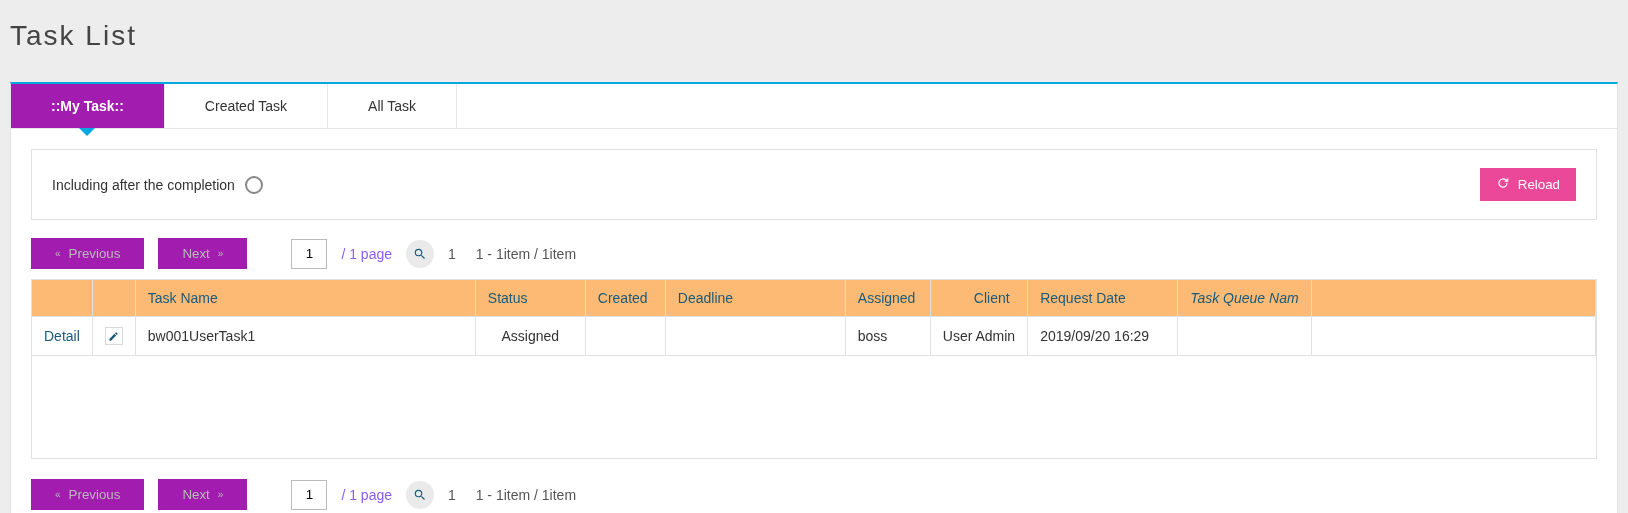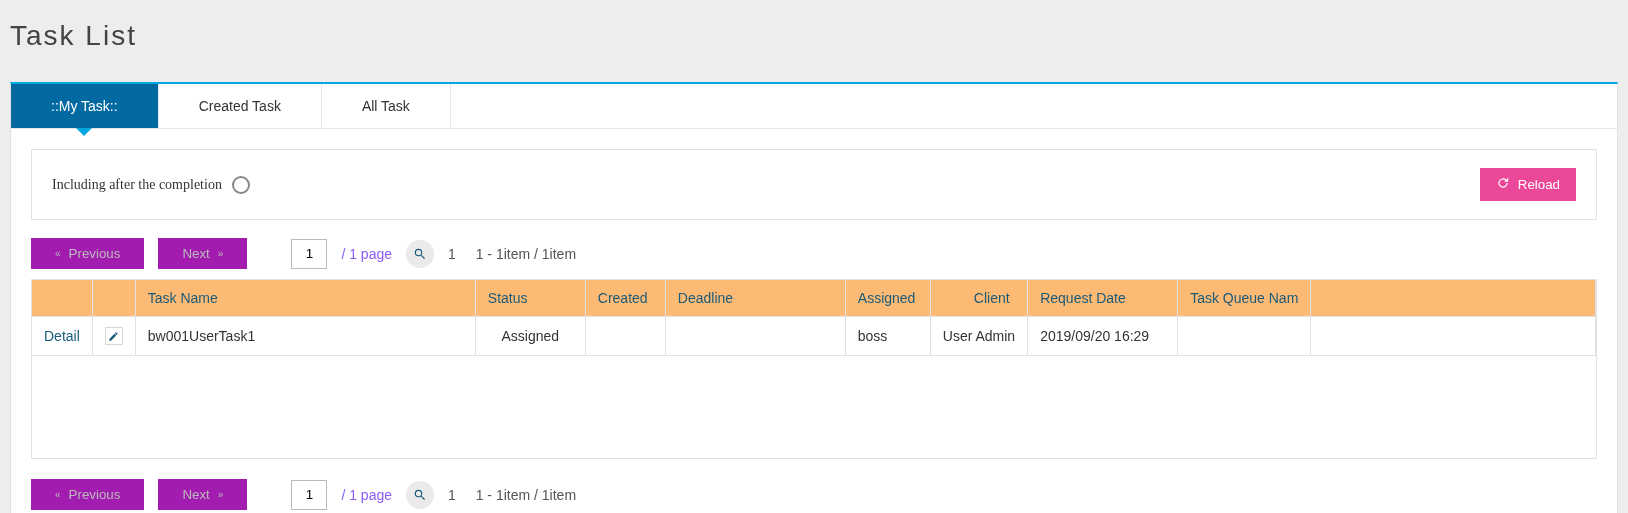--- a/index.html
+++ b/index.html
@@ -28,43 +28,44 @@
     position: relative;
   }
   .tab {
     padding: 14px 40px;
     cursor: pointer;
     border-right: 1px solid #e6e6e6;
     color: #333;
     position: relative;
   }
   .tab.active {
-    background: #0369a1;
+    background: #a21caf;
     color: #fff;
+    font-weight: bold;
   }
   .tab.active::after {
     content: "";
     position: absolute;
     bottom: -8px;
     left: 50%;
     transform: translateX(-50%);
     border-left: 8px solid transparent;
     border-right: 8px solid transparent;
     border-top: 8px solid #00a7e1;
   }
   .body { padding: 20px; }
   .filter-bar {
     border: 1px solid #e1e1e1;
     padding: 18px 20px;
     display: flex;
     align-items: center;
     justify-content: space-between;
     margin-bottom: 18px;
   }
-  .filter-left { display: flex; align-items: center; gap: 10px; font-family: Liberation Serif, serif; }
+  .filter-left { display: flex; align-items: center; gap: 10px; }
   .radio {
     width: 18px; height: 18px;
     border: 2px solid #888; border-radius: 50%;
     display: inline-block;
   }
   .btn-reload {
     background: #ec4899;
     color: #fff;
     border: none;
     padding: 8px 16px;
@@ -146,21 +147,21 @@
   .edit-icon svg { width: 11px; height: 11px; fill: #1b5b7a; }
   .col-detail { width: 50px; }
   .col-edit { width: 34px; }
   .col-name { width: 340px; }
   .col-status { width: 110px; }
   .col-priority { width: 80px; }
   .col-deadline { width: 180px; }
   .col-assigned { width: 85px; }
   .col-client { width: 90px; padding-left: 43px; }
   .col-reqdate { width: 150px; }
-  .col-queue { width: 110px; overflow: hidden; text-overflow: clip; }
+  .col-queue { width: 110px; overflow: hidden; text-overflow: clip; font-style: italic; }
   .col-rest { width: auto; }
 </style>
 </head>
 <body>
 
 <div class="wrap">
   <h1 class="page-title">Task List</h1>
 
   <div class="card">
     <div class="tabs">

